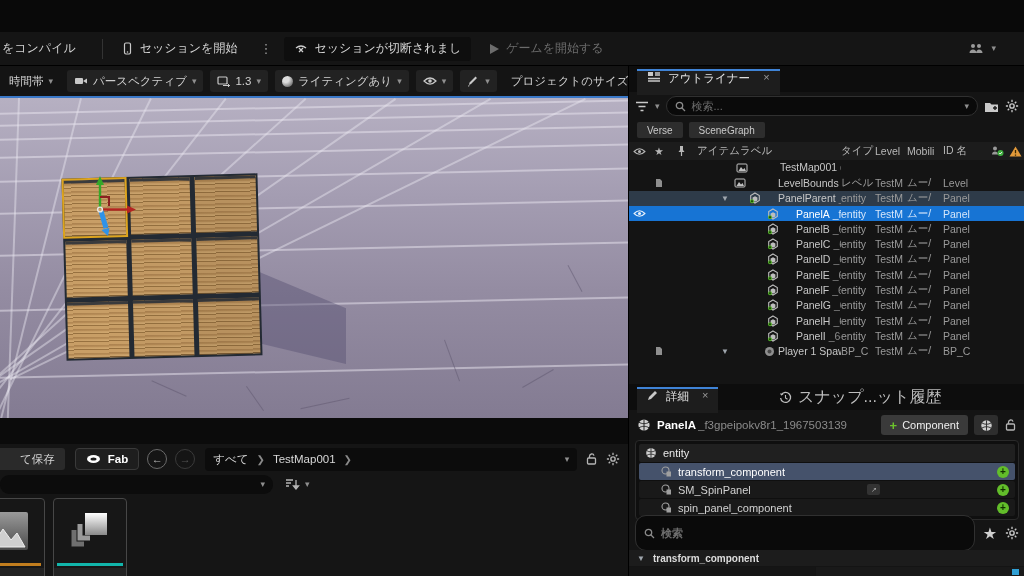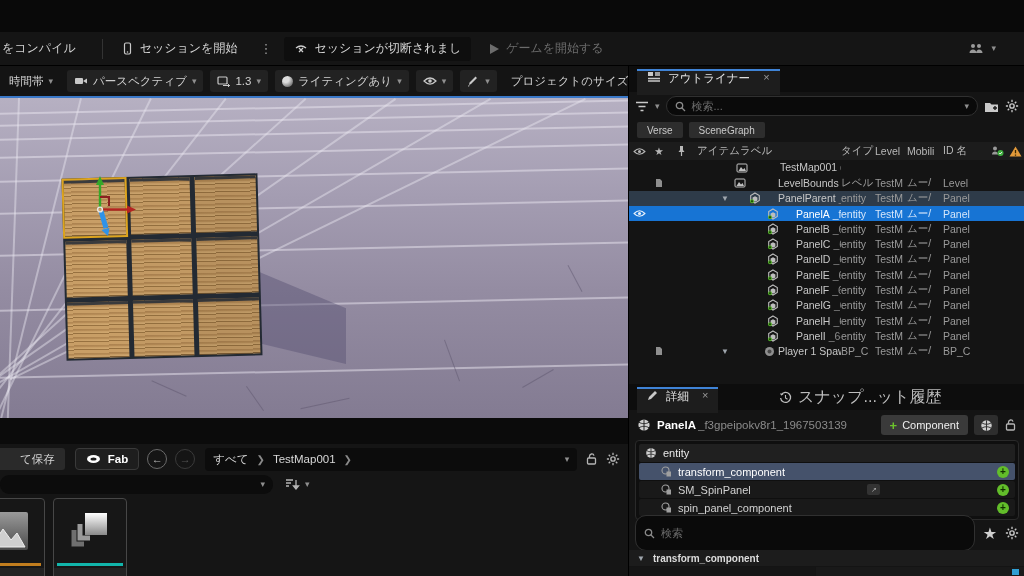--- a/index.html
+++ b/index.html
@@ -117,21 +117,21 @@
     font-size:11px; color:#e8e8e8; border-radius:2px; }
   .comp-row { height:17px; margin-top:1px; background:#191919; display:flex; align-items:center; gap:6px;
     padding:0 6px 0 22px; font-size:11px; color:#d2d2d2; border-radius:2px; }
   .comp-row.sel { background:#45526b; color:#fff; }
   .gplus { margin-left:auto; width:12px; height:12px; border-radius:50%; background:#62bd2a; color:#123000;
     display:flex; align-items:center; justify-content:center; font-size:10px; font-weight:bold; line-height:1; }
   .mini-btn { width:13px; height:11px; background:#333; border-radius:2px; color:#aaa; font-size:7px;
     display:flex; align-items:center; justify-content:center; }
 
   .dsearch { left:6px; top:456px; width:384px; height:22px; display:flex; align-items:center; gap:8px; }
-  .dsearch .search-pill { border-radius:11px; height:36px; }
+  .dsearch .search-pill { border-radius:11px; height:36px;font-weight:bold; }
   .section-head { left:0; top:484px; width:396px; height:16px; background:#1c1c1c; display:flex;
     align-items:center; gap:6px; padding:0 8px; font-size:10px; font-weight:bold; color:#dcdcdc; }
   .prop-partial { left:0; top:501px; width:396px; height:9px; }
   .prop-partial .lcell { position:absolute; left:0; top:0; width:186px; height:9px; background:#151515; }
   .prop-partial .rcell { position:absolute; left:187px; top:0; width:209px; height:9px; background:#191919; }
   .prop-partial .bluedot { position:absolute; right:6px; top:2px; width:7px; height:6px; background:#2f9fd4; }
 
   .icon { display:inline-flex; align-items:center; justify-content:center; }
   svg { display:block; }
 </style>

